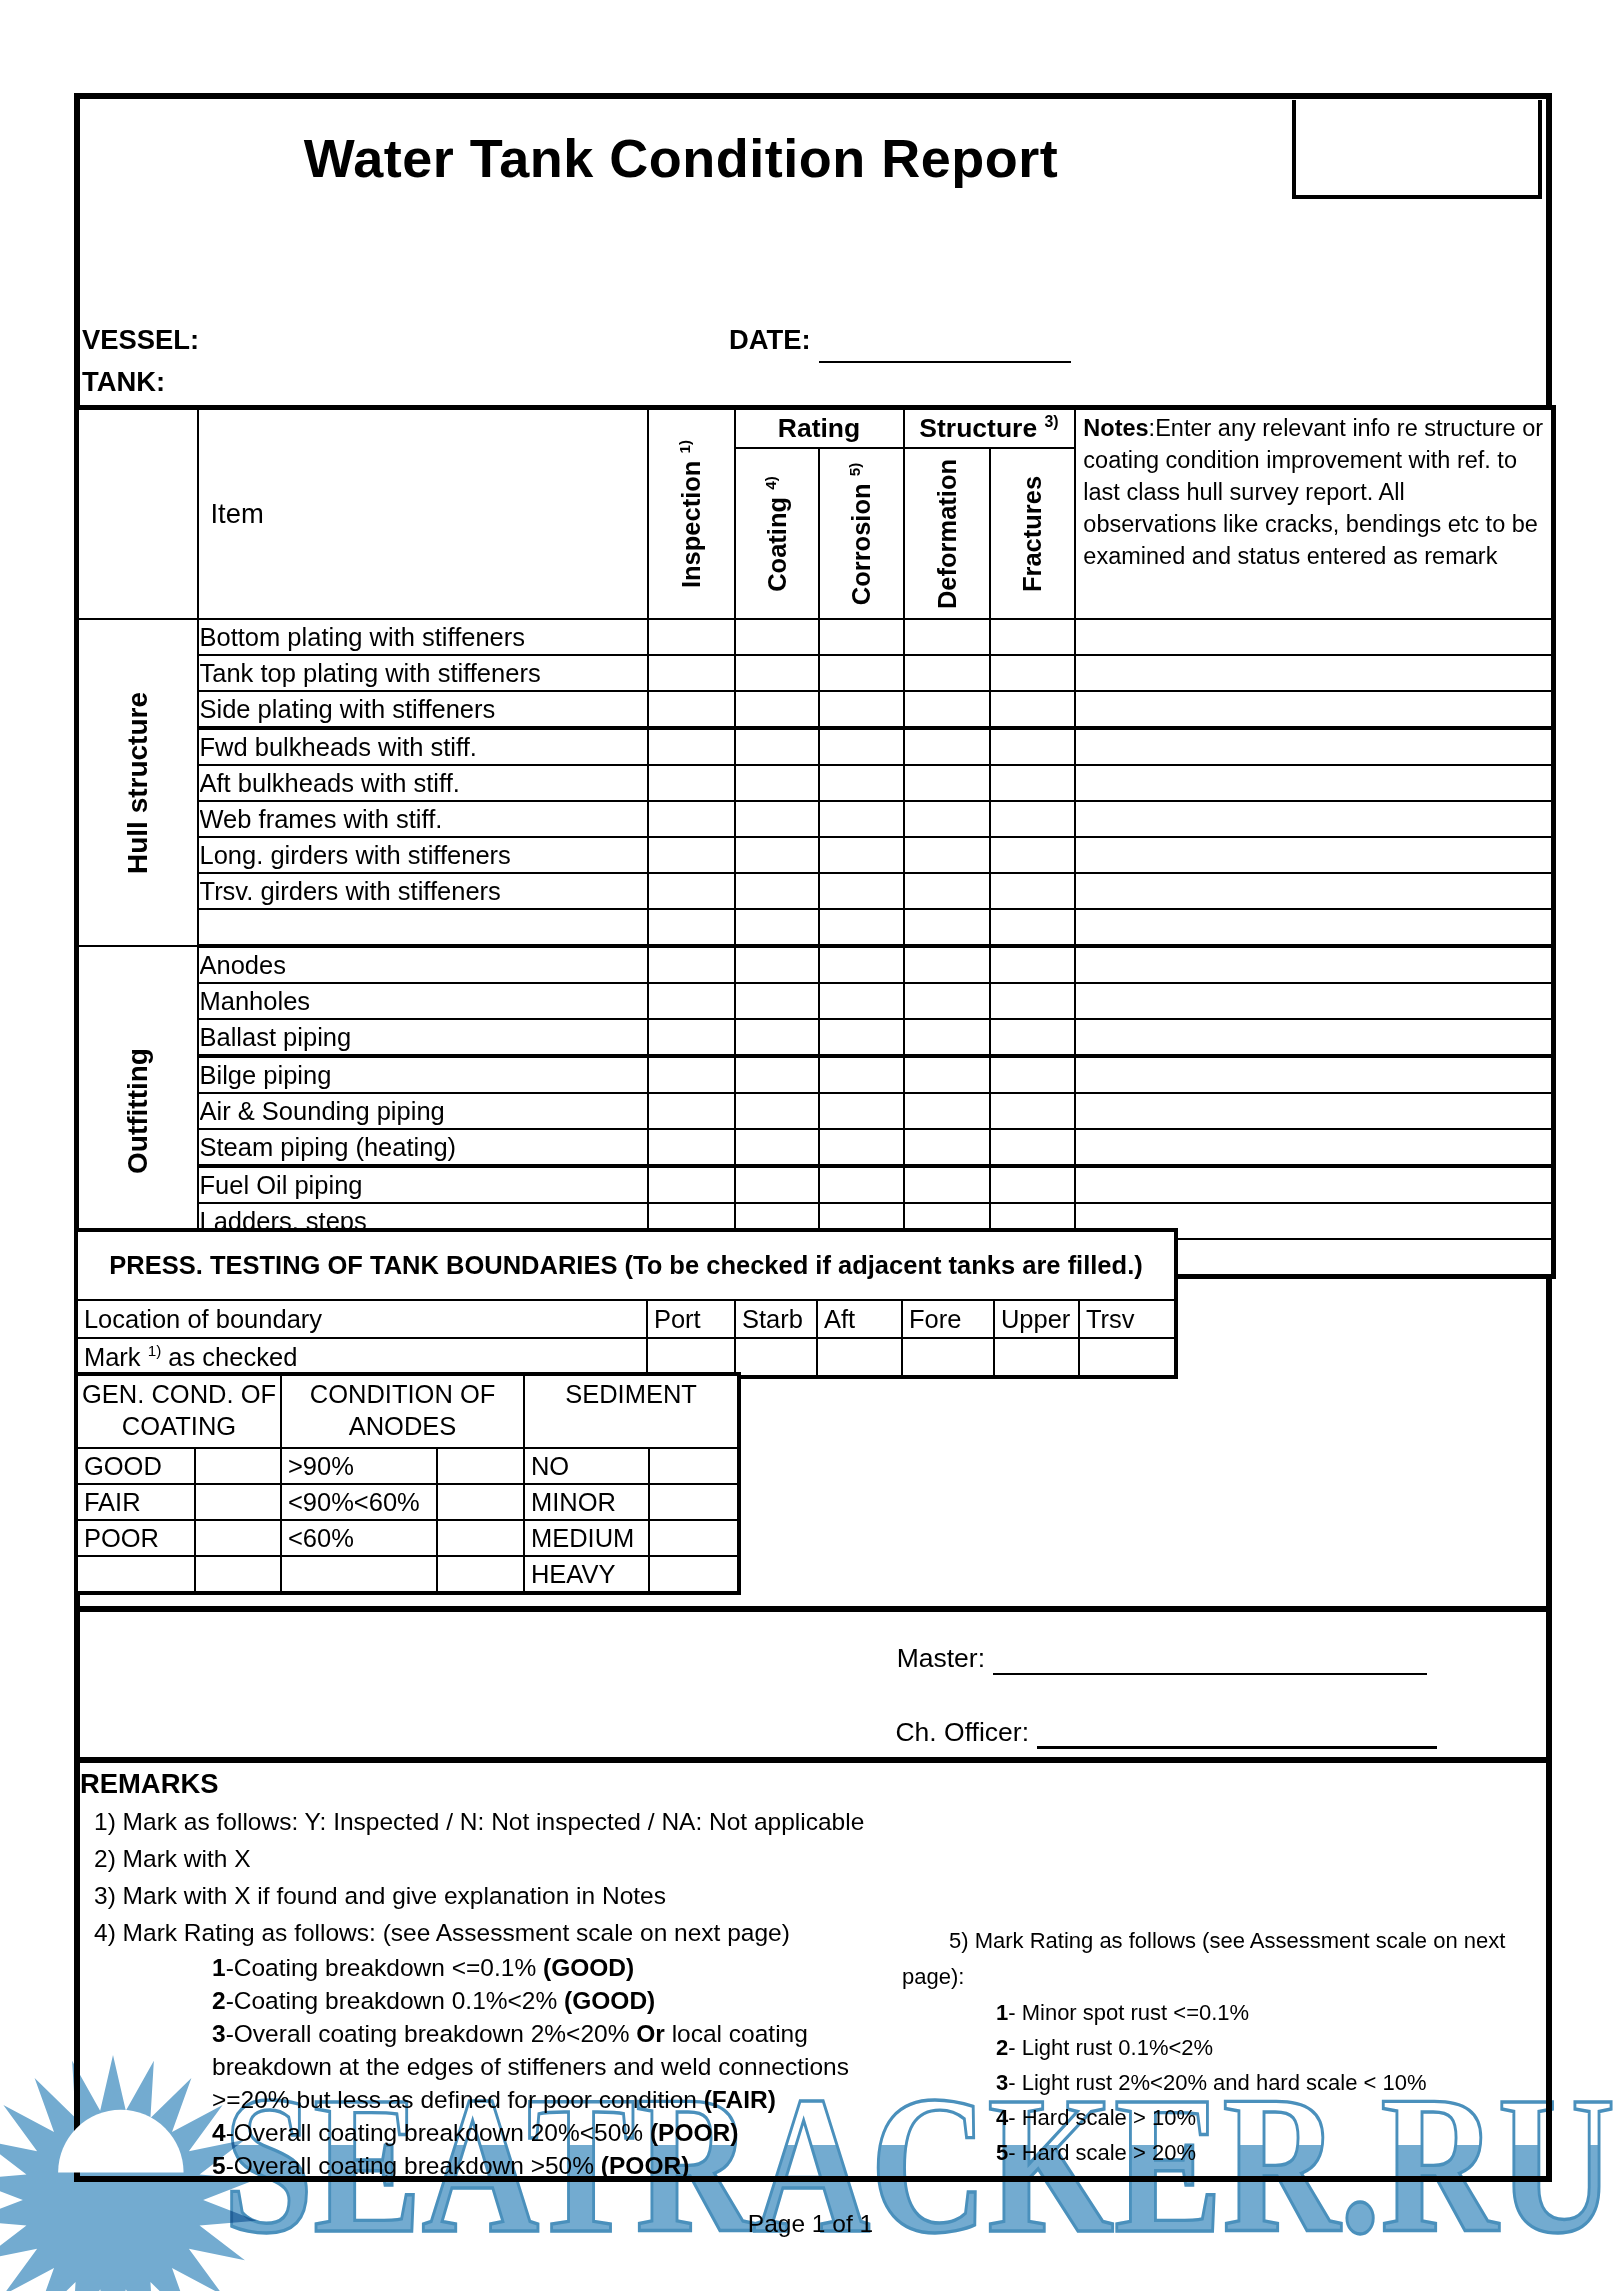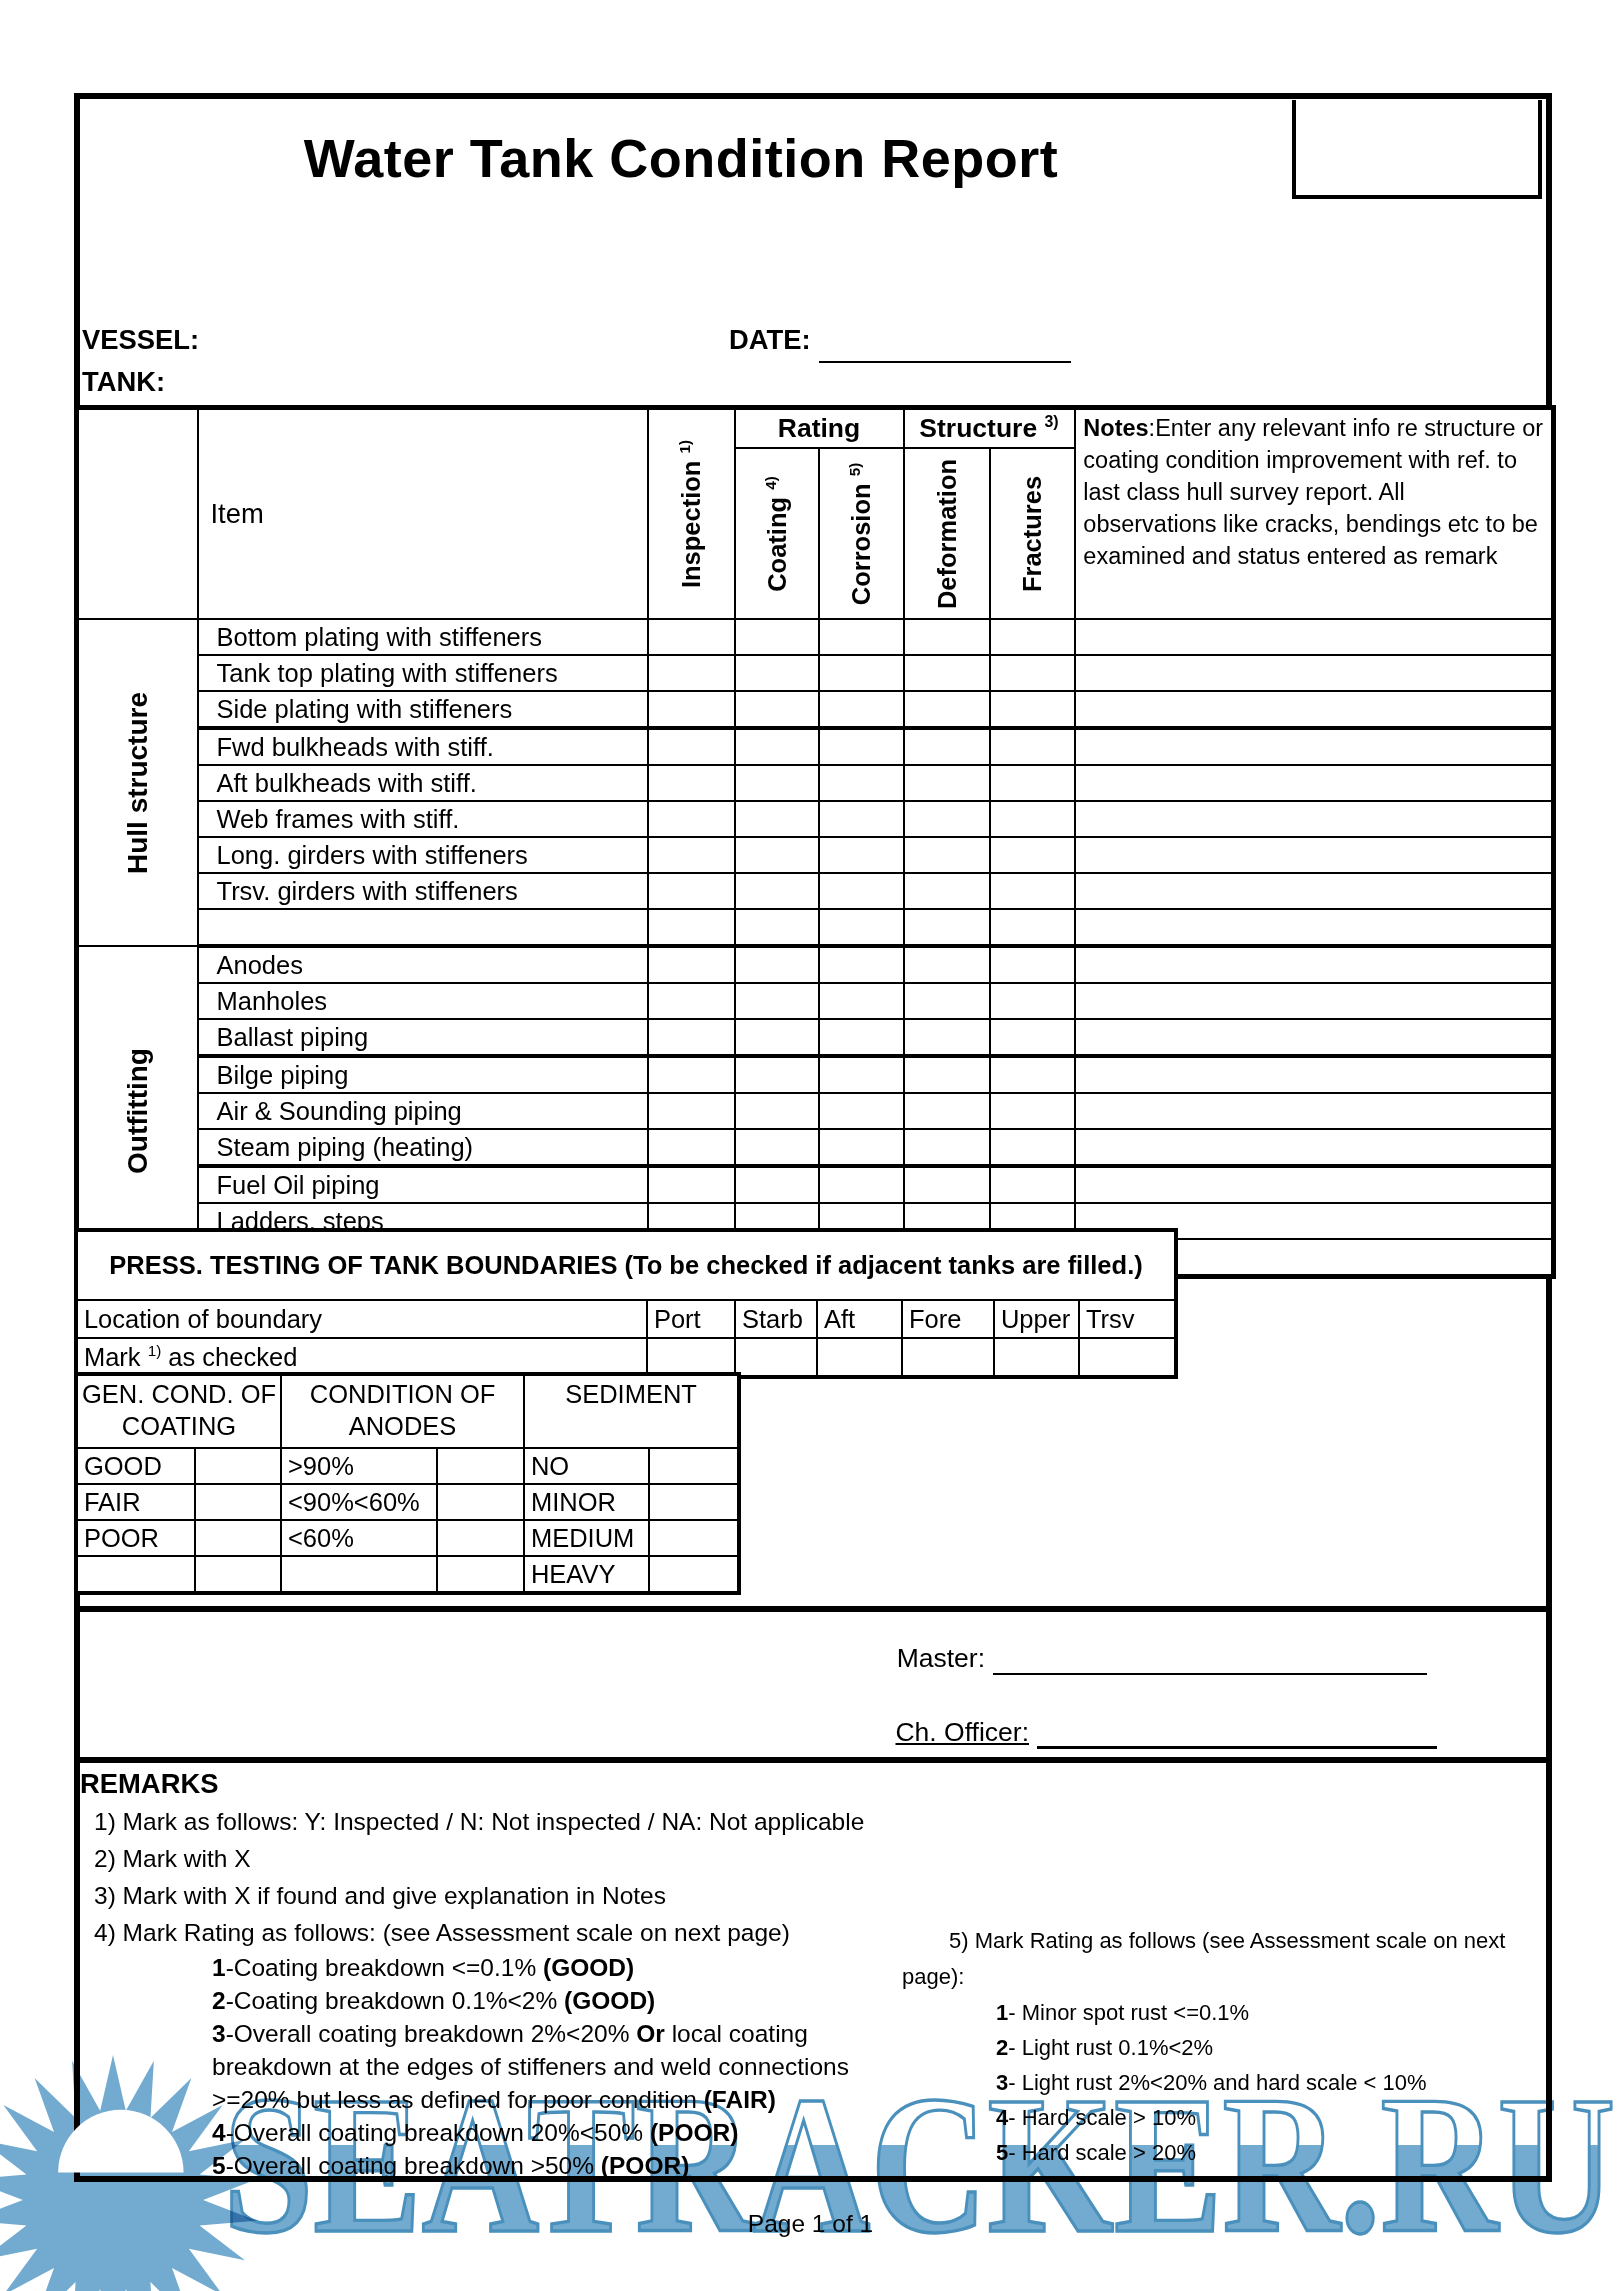--- a/index.html
+++ b/index.html
@@ -27,21 +27,21 @@
   #condition-table { left:74px; top:405px; width:1478px; border:5.9px solid #000; }
   #condition-table td.h1td { height:37px; }
   #condition-table td.h2td { height:169px; }
   #condition-table tr.datarow td { height:34px; }
   .hc { font-weight:bold; text-align:center; font-size:26.5px; }
   td.v { position:relative; }
   .vtext { position:absolute; left:50%; top:50%; transform:translate(-50%,-50%) rotate(-90deg); white-space:nowrap; font-weight:bold; font-size:25.5px; }
   .gtext { font-size:28px; }
   sup { font-size:60%; vertical-align:super; }
   .itemhead { font-weight:normal; font-size:27.4px; padding-left:12px; }
-  .itemcell { padding-left:18px;border-radius:10px; }
+  .itemcell { padding-left:1px;border-radius:10px; }
   .notescell {}
   .noteshead { vertical-align:top; font-size:23.5px; line-height:32px; padding:2px 7.8px; font-weight:normal; }
   tr.rowthick td { border-bottom-width:4.9px; }
 
   
   #press-table { left:74px; top:1228px; width:1102px; border:4.9px solid #000; }
   #press-table td { height:36px; font-size:25.5px; }
   .pt-title { font-weight:bold; text-align:center; line-height:31px; padding:2px 29px; height:63px !important; }
   .pt-label { padding-left:5.9px; }
   #press-table td.loc { padding-left:5.9px; }
@@ -54,21 +54,21 @@
   #ballast-table tr.bdata td { height:34px; }
   .bt-cell { padding-left:5.9px; }
 
   .divider { background:#000; height:5.9px; }
   #divider1 { left:74px; top:1606px; width:1478px; }
   #divider2 { left:74px; top:1757px; width:1478px; }
 
   .sig { font-size:26.5px; }
   #master-label { left:784px; top:1643px; width:201px; text-align:right; }
   #master-line { left:993px; top:1644px; width:434px; height:29px; border-bottom:2px solid #000; }
-  #cho-label { left:784px; top:1717px; width:245px; text-align:right;text-decoration:underline; }
+  #cho-label { left:784px; top:1717px; width:245px; text-align:right; }
   #cho-line { left:1037px; top:1717px; width:400px; height:29px; border-bottom:3.9px solid #000; }
 
   #remarks-title { left:80px; top:1768px; font-size:27.4px; font-weight:bold; }
   #remarks-left { left:94px; top:1803px; width:796px; font-size:24.5px; }
   #remarks-right { left:902px; top:1923px; width:635px; font-size:22px; }
   .rline { line-height:37px; }
   .rsub { margin-left:118px; line-height:33px; }
   .rhead { text-indent:47px; line-height:36px; }
   .rsub2 { margin-left:94px; line-height:35px; }
 

